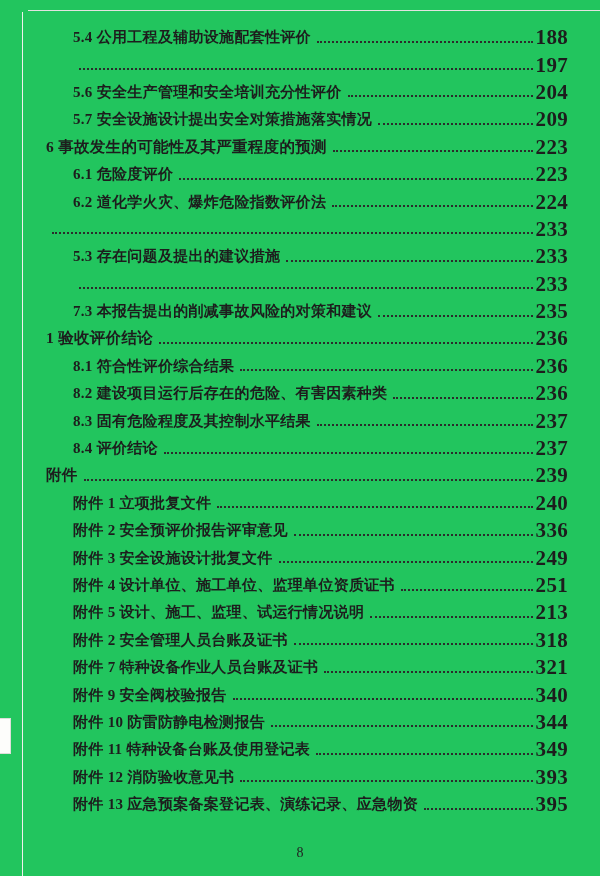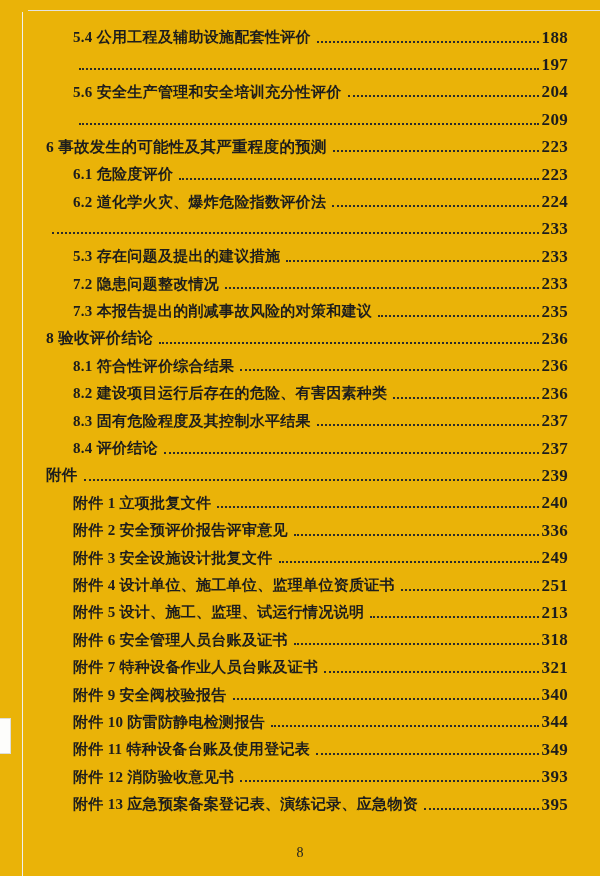--- a/index.html
+++ b/index.html
@@ -4,21 +4,21 @@
 <style>
   html, body { margin: 0; padding: 0; }
   body {
     width: 600px; height: 876px;
     background: #e9e9e7;
     font-family: "Liberation Serif", "DejaVu Serif", serif;
   }
   .page {
     position: relative;
     width: 600px; height: 876px;
-    background: #eab308;
+    background: #22c55e;
     overflow: hidden;
     color: #1d1d1d;
   }
   
   .scan-line-top {
     position: absolute; top: 10px; left: 28px; right: 0;
     height: 1px; background: #e3e3e0;
   }
   .scan-edge-left {
     position: absolute; top: 12px; bottom: 0; left: 22px;
@@ -50,21 +50,21 @@
   .label { flex: 0 0 auto; }
   .leader {
     flex: 1 1 auto;
     height: 0;
     border-bottom: 2px dotted #2b2b2b;
     margin: 8px 3px 0 6px;
     min-width: 12px;
   }
   .pnum {
     flex: 0 0 auto;
-    font-size: 17px;
+    font-size: 21px;
     font-weight: 700;
   }
   .page-number {
     position: absolute;
     top: 845px; left: 0; right: 0;
     text-align: center;
     font-size: 14px;
     font-weight: 400;
     color: #222;
   }
@@ -86,20 +86,21 @@
       <div class="row level-2">
     <span class="leader"></span>
     <span class="pnum">197</span>
   </div>
       <div class="row level-2">
     <span class="label">5.6 安全生产管理和安全培训充分性评价</span>
     <span class="leader"></span>
     <span class="pnum">204</span>
   </div>
       <div class="row level-2">
+    <span class="label">5.7 安全设施设计提出安全对策措施落实情况</span>
     <span class="leader"></span>
     <span class="pnum">209</span>
   </div>
       <div class="row level-1">
     <span class="label">6 事故发生的可能性及其严重程度的预测</span>
     <span class="leader"></span>
     <span class="pnum">223</span>
   </div>
       <div class="row level-2">
     <span class="label">6.1 危险度评价</span>
@@ -114,31 +115,30 @@
       <div class="row level-1">
     <span class="leader"></span>
     <span class="pnum">233</span>
   </div>
       <div class="row level-2">
     <span class="label">5.3 存在问题及提出的建议措施</span>
     <span class="leader"></span>
     <span class="pnum">233</span>
   </div>
       <div class="row level-2">
-    <span class="label">7.2 隐患问题整改情况</span>
     <span class="leader"></span>
     <span class="pnum">233</span>
   </div>
       <div class="row level-2">
     <span class="label">7.3 本报告提出的削减事故风险的对策和建议</span>
     <span class="leader"></span>
     <span class="pnum">235</span>
   </div>
       <div class="row level-1">
-    <span class="label">8 验收评价结论</span>
+    <span class="label">1 验收评价结论</span>
     <span class="leader"></span>
     <span class="pnum">236</span>
   </div>
       <div class="row level-2">
     <span class="label">8.1 符合性评价综合结果</span>
     <span class="leader"></span>
     <span class="pnum">236</span>
   </div>
       <div class="row level-2">
     <span class="label">8.2 建设项目运行后存在的危险、有害因素种类</span>
@@ -179,21 +179,21 @@
     <span class="label">附件 4 设计单位、施工单位、监理单位资质证书</span>
     <span class="leader"></span>
     <span class="pnum">251</span>
   </div>
       <div class="row level-2">
     <span class="label">附件 5 设计、施工、监理、试运行情况说明</span>
     <span class="leader"></span>
     <span class="pnum">213</span>
   </div>
       <div class="row level-2">
-    <span class="label">附件 6 安全管理人员台账及证书</span>
+    <span class="label">附件 2 安全管理人员台账及证书</span>
     <span class="leader"></span>
     <span class="pnum">318</span>
   </div>
       <div class="row level-2">
     <span class="label">附件 7 特种设备作业人员台账及证书</span>
     <span class="leader"></span>
     <span class="pnum">321</span>
   </div>
       <div class="row level-2">
     <span class="label">附件 9 安全阀校验报告</span>

